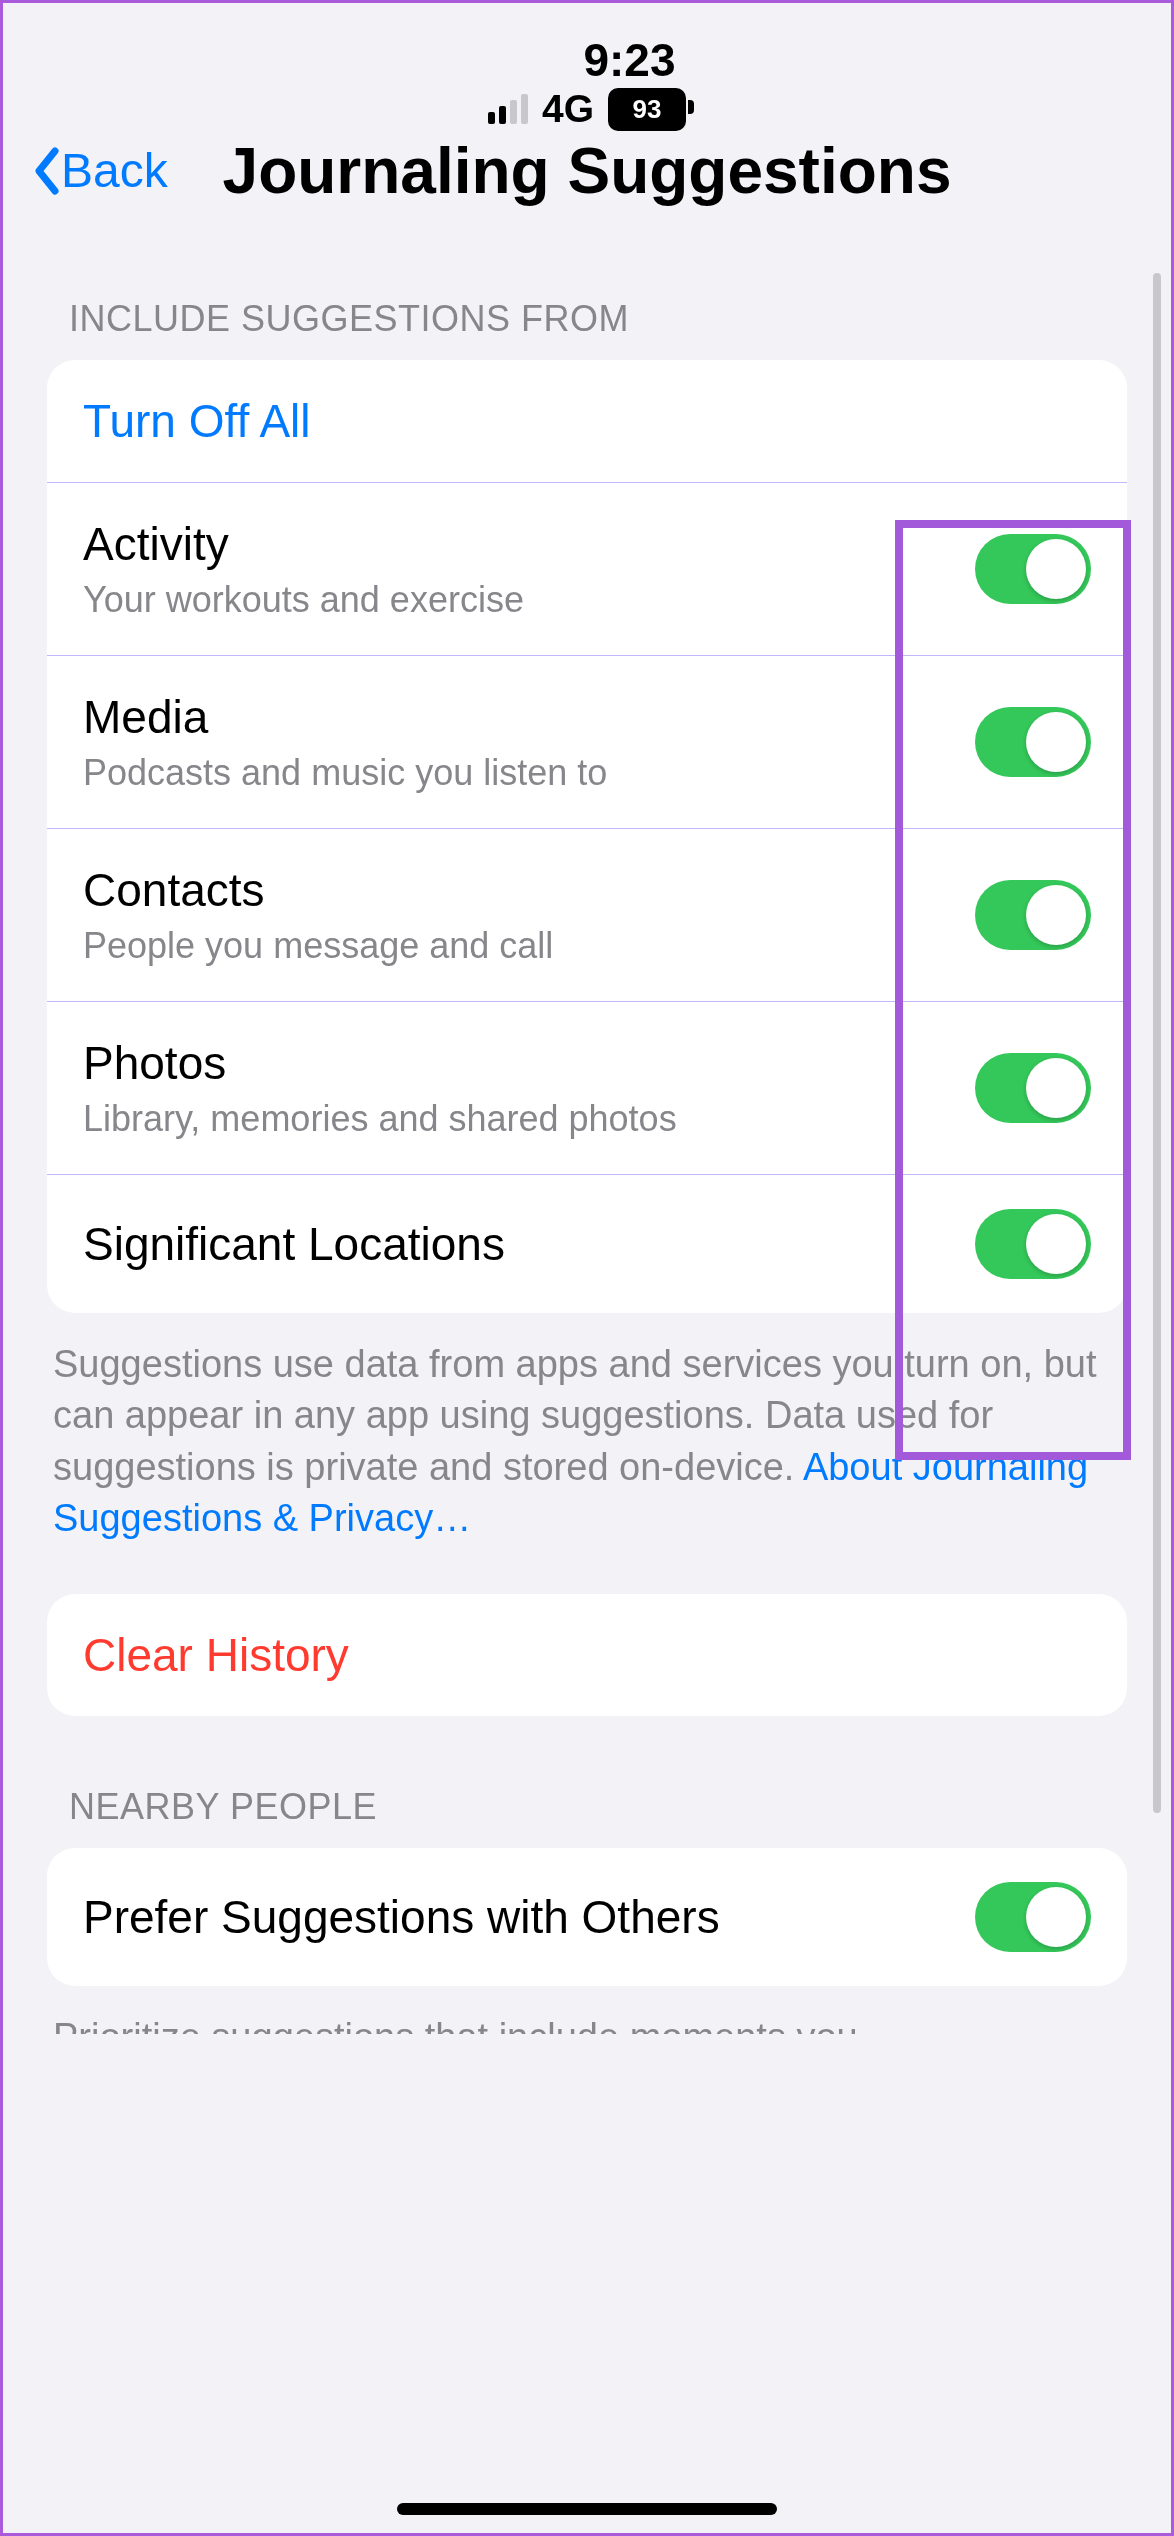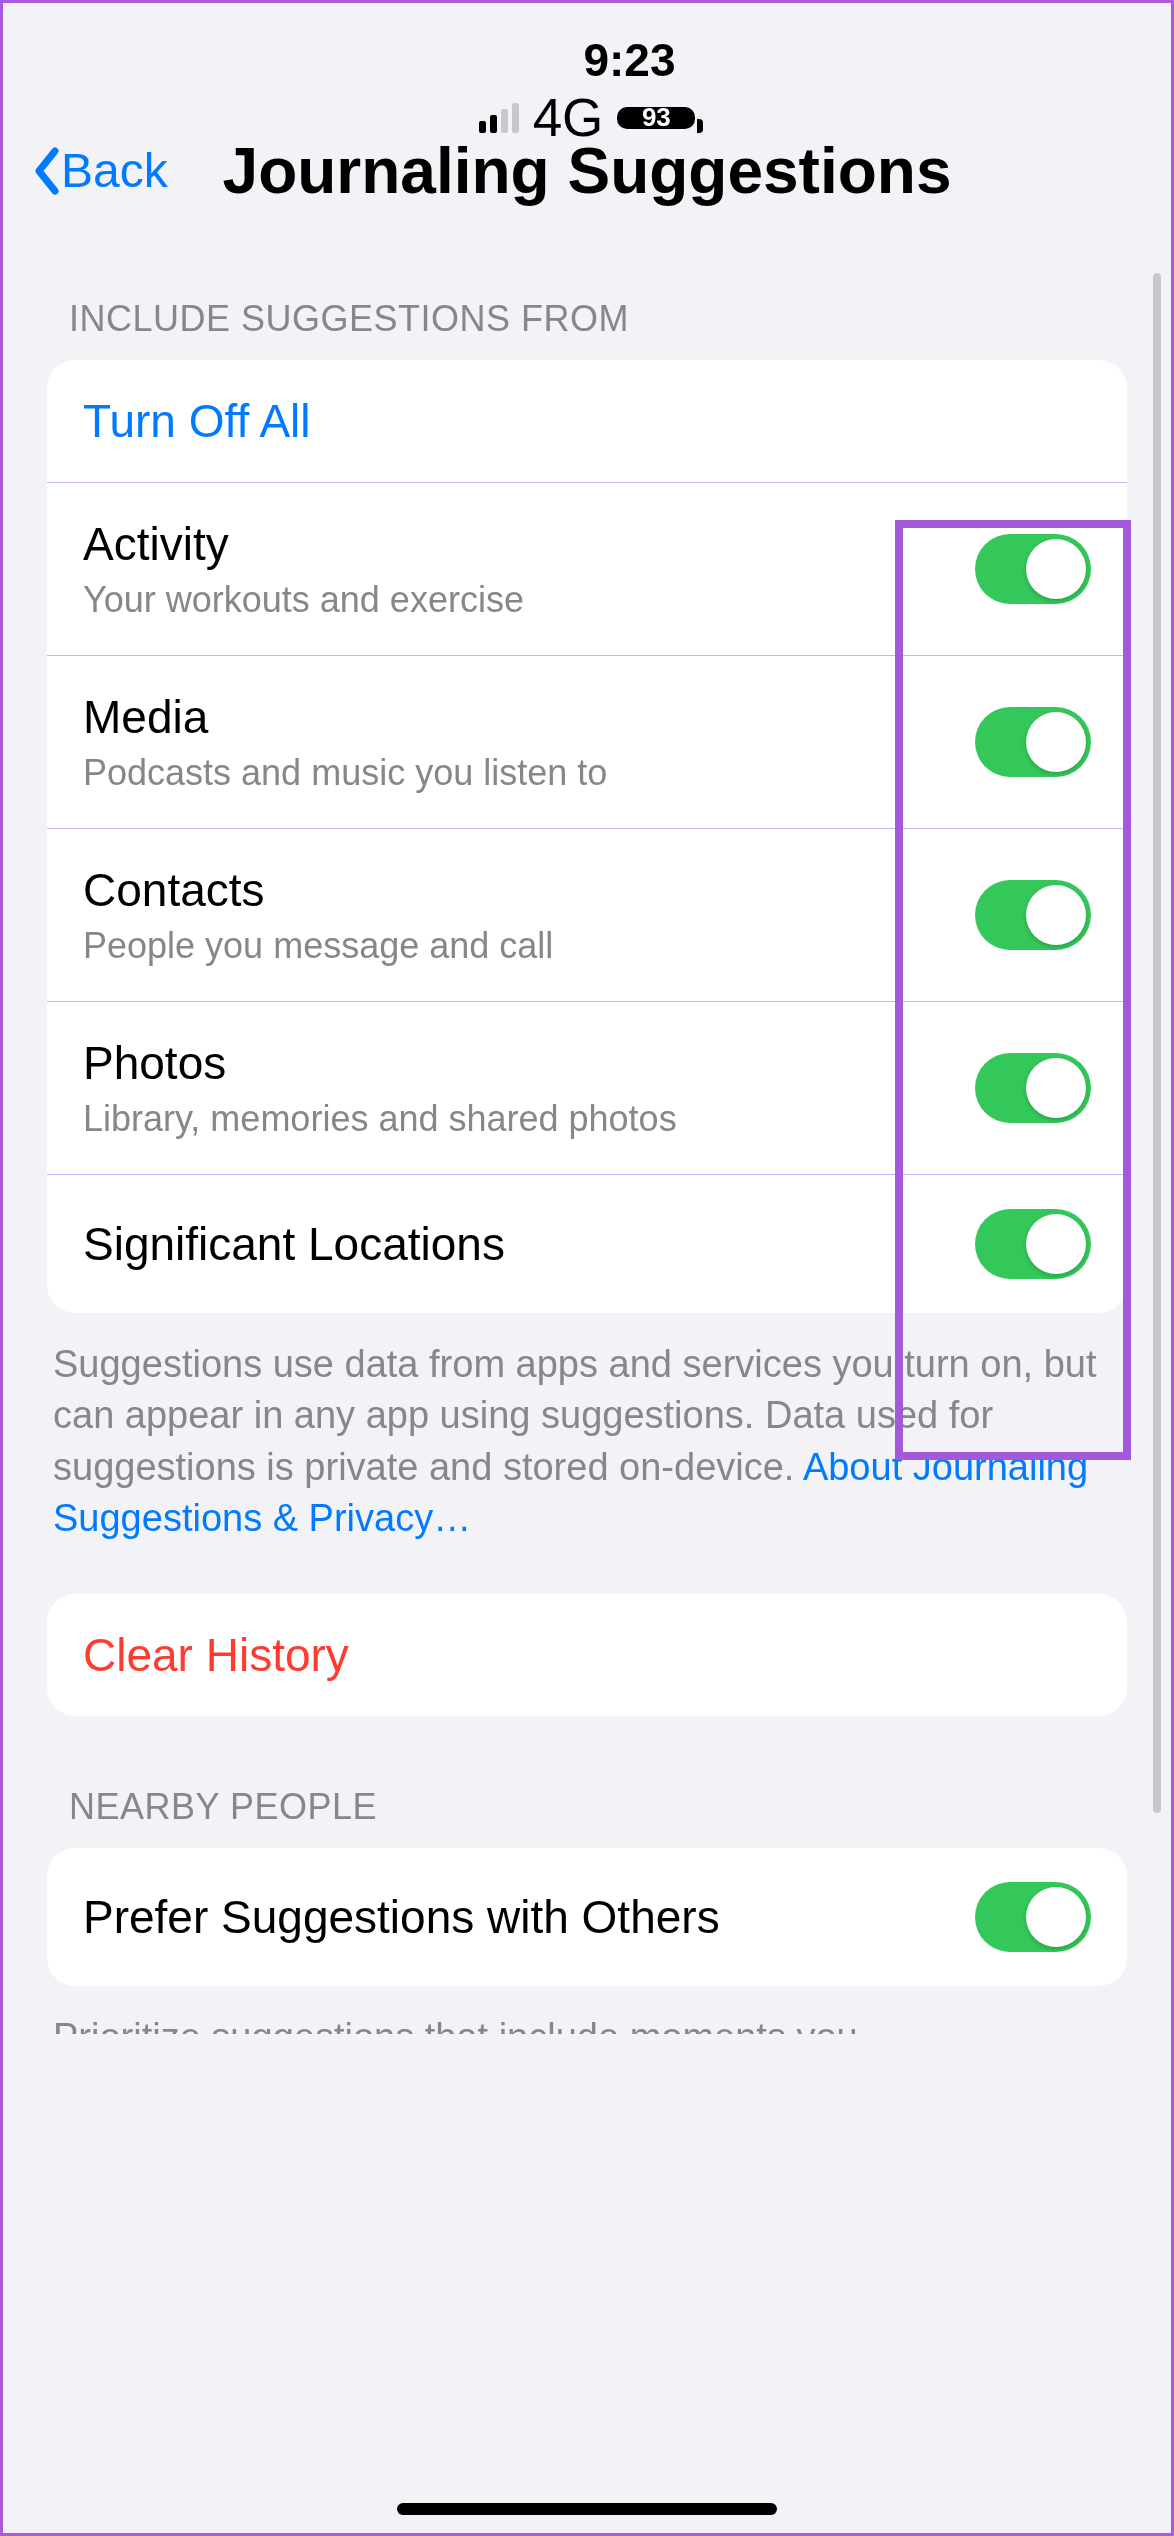--- a/index.html
+++ b/index.html
@@ -42,24 +42,24 @@
     display: flex;
     align-items: flex-end;
     gap: 4px;
     height: 30px;
   }
   .signal .bar { width: 7px; border-radius: 2px; }
   .signal .b1 { height: 12px; background:#000; }
   .signal .b2 { height: 18px; background:#000; }
   .signal .b3 { height: 24px; background:#c7c7cc; }
   .signal .b4 { height: 30px; background:#c7c7cc; }
-  .net-label { font-size: 53px; font-weight: 400; }
+  .net-label { font-size: 39px; font-weight: 700; }
   .battery {
     position: relative;
-    width: 78px; height: 22px;
+    width: 78px; height: 43px;
     background:#000;
     border-radius: 10px;
     display:flex; align-items:center; justify-content:center;
   }
   .battery::after {
     content:""; position:absolute; right:-8px; top:12px;
     width:6px; height:14px; background:#000; border-radius: 0 4px 4px 0;
   }
   .battery-text { color:#fff; font-size: 26px; font-weight:700; }
 

